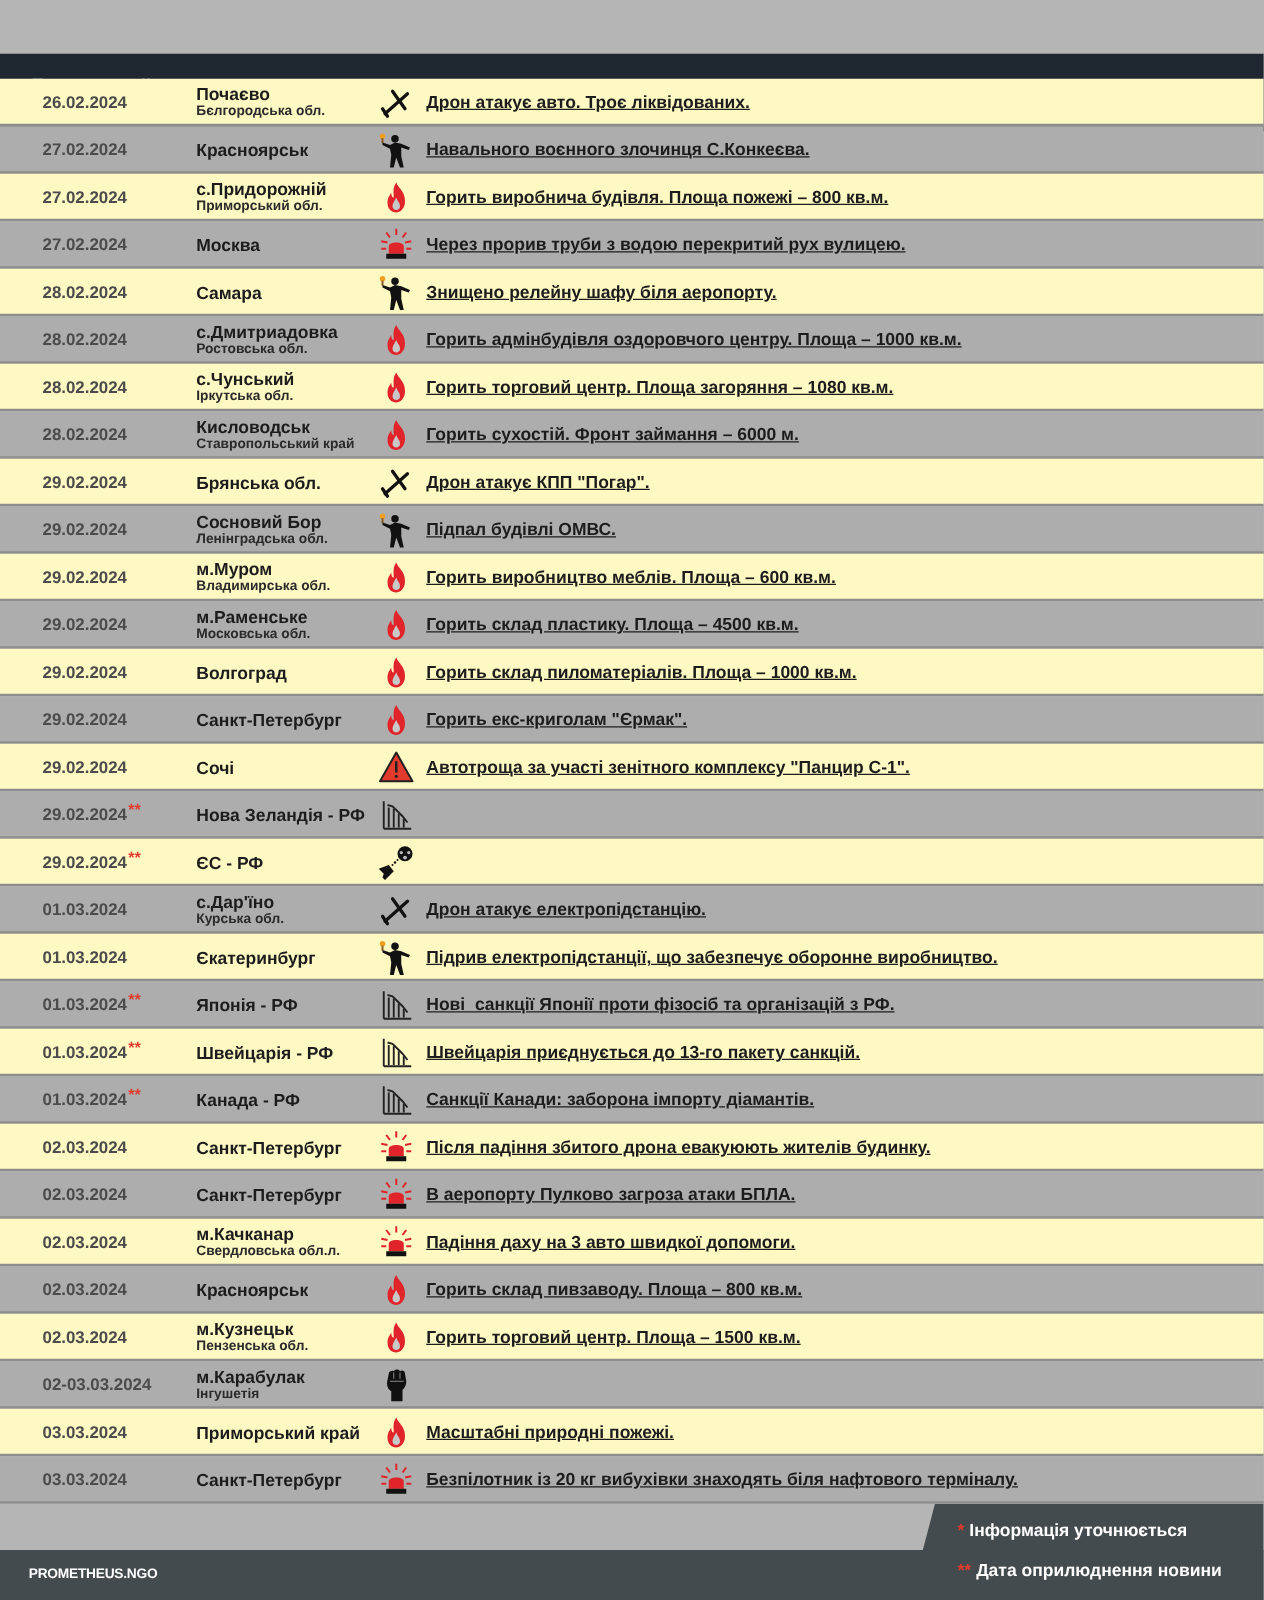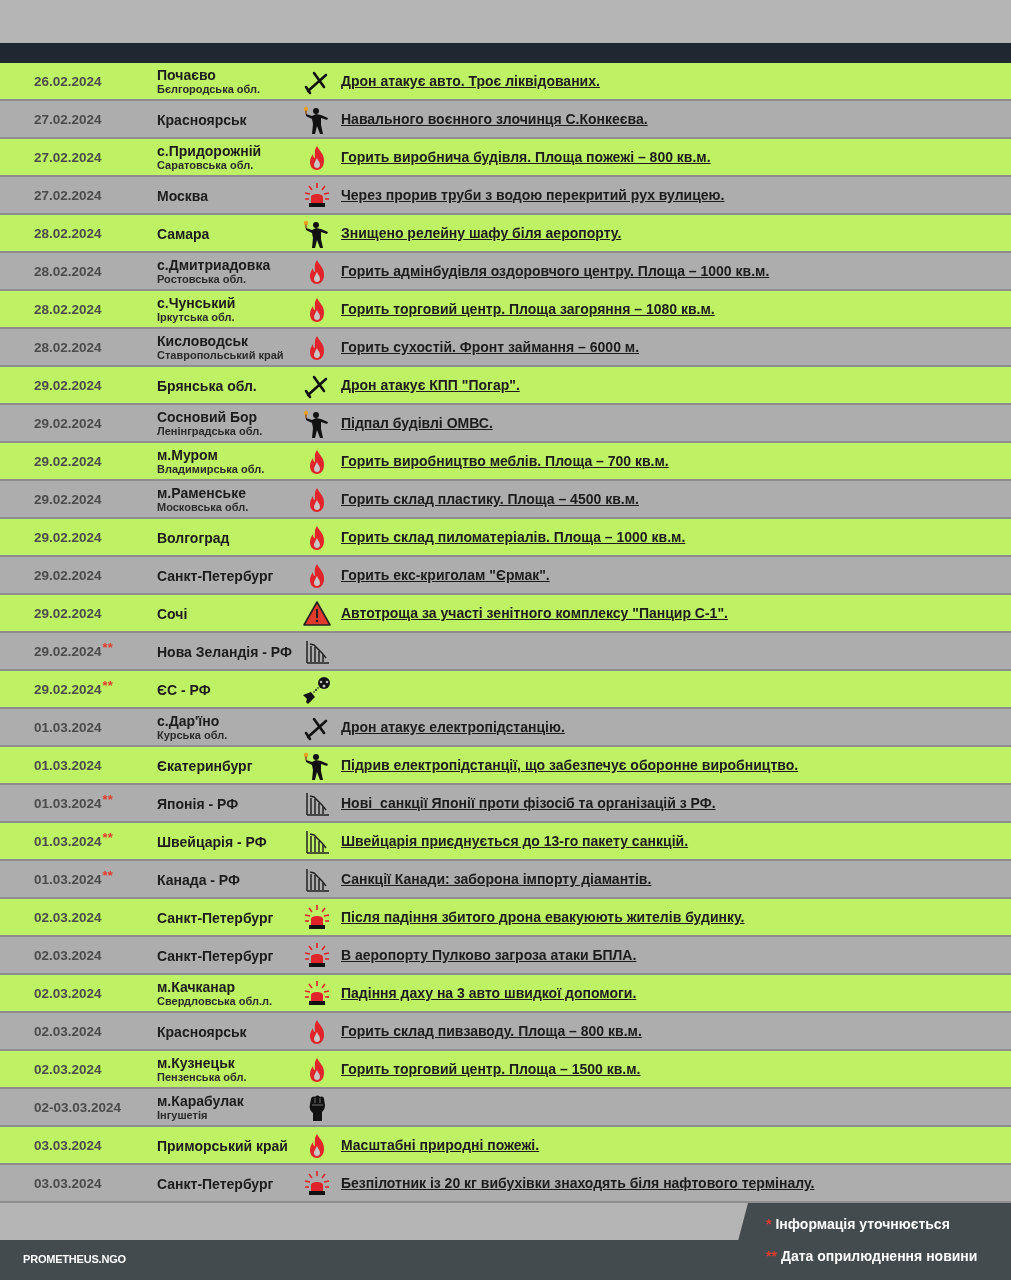--- a/index.html
+++ b/index.html
@@ -17,21 +17,21 @@
   .title {
     position: absolute; left: 152px; top: 17px;
     color: #e5e5e5; font-size: 22.5px; font-family: "Liberation Sans", sans-serif;
     white-space: nowrap;
   }
 
   .rows { position: absolute; left: 0; top: 63px; width: 1011px; }
   .row {
     position: relative; height: 38px; border-bottom: 2px solid #8d8d8d;
   }
-  .row.light { background: #bef264; }
+  .row.light { background: #fef9c3; }
   .row.dark  { background: #adadad; }
   .date {
     position: absolute; left: 34px; top: 11px; font-size: 13.5px; font-weight: bold; color: #4b4b4b;
     white-space: nowrap;
   }
   .star { color: #e23b2e; font-size: 13px; position: relative; top: -4px; margin-left: 1px; }
   .place { position: absolute; left: 157px; top: 4px; white-space: nowrap; }
   .place.single { top: 11px; }
   .city { font-size: 14px; font-weight: bold; color: #1c1c1c; line-height: 16px; }
   .region { font-size: 11px; font-weight: bold; color: #2a2a2a; line-height: 13px; }
@@ -100,21 +100,21 @@
           <circle cx="14" cy="6" r="3" fill="#111"></circle>
           <path d="M4 9 L10 11 L14 9 L19 10 L26 13 L25 15 L19 13 L19 20 L21 29 L18 29 L15 21 L13 29 L10 29 L11 19 L10 14 L4 11 Z" fill="#111"></path>
         </svg>
       </div>
       <div class="desc">Навального воєнного злочинця С.Конкеєва.</div>
     </div>
     <div class="row light">
       <div class="date"><span>27.02.2024</span></div>
       <div class="place">
         <div class="city">с.Придорожній</div>
-        <div class="region">Саратовська обл.</div>
+        <div class="region">Приморський обл.</div>
       </div>
       <div class="icon">
         <svg viewBox="0 0 30 30">
           <path d="M15 3 C17 8, 22 10, 22 18 C22 24, 18 27, 15 27 C11 27, 8 24, 8 19 C8 15, 10 13, 11 11 C11 14, 12 15, 13 15 C13 11, 12 7, 15 3 Z" fill="#e0242a"></path>
           <path d="M15 15 C16 18, 18 19, 18 22 C18 24, 16.5 25, 15 25 C13.5 25, 12 24, 12 22 C12 20, 13.5 18, 15 15 Z" fill="#c8c8c8"></path>
         </svg>
       </div>
       <div class="desc">Горить виробнича будівля. Площа пожежі – 800 кв.м.</div>
     </div>
     <div class="row dark">
@@ -233,21 +233,21 @@
       <div class="place">
         <div class="city">м.Муром</div>
         <div class="region">Владимирська обл.</div>
       </div>
       <div class="icon">
         <svg viewBox="0 0 30 30">
           <path d="M15 3 C17 8, 22 10, 22 18 C22 24, 18 27, 15 27 C11 27, 8 24, 8 19 C8 15, 10 13, 11 11 C11 14, 12 15, 13 15 C13 11, 12 7, 15 3 Z" fill="#e0242a"></path>
           <path d="M15 15 C16 18, 18 19, 18 22 C18 24, 16.5 25, 15 25 C13.5 25, 12 24, 12 22 C12 20, 13.5 18, 15 15 Z" fill="#c8c8c8"></path>
         </svg>
       </div>
-      <div class="desc">Горить виробництво меблів. Площа – 700 кв.м.</div>
+      <div class="desc">Горить виробництво меблів. Площа – 600 кв.м.</div>
     </div>
     <div class="row dark">
       <div class="date"><span>29.02.2024</span></div>
       <div class="place">
         <div class="city">м.Раменське</div>
         <div class="region">Московська обл.</div>
       </div>
       <div class="icon">
         <svg viewBox="0 0 30 30">
           <path d="M15 3 C17 8, 22 10, 22 18 C22 24, 18 27, 15 27 C11 27, 8 24, 8 19 C8 15, 10 13, 11 11 C11 14, 12 15, 13 15 C13 11, 12 7, 15 3 Z" fill="#e0242a"></path>

